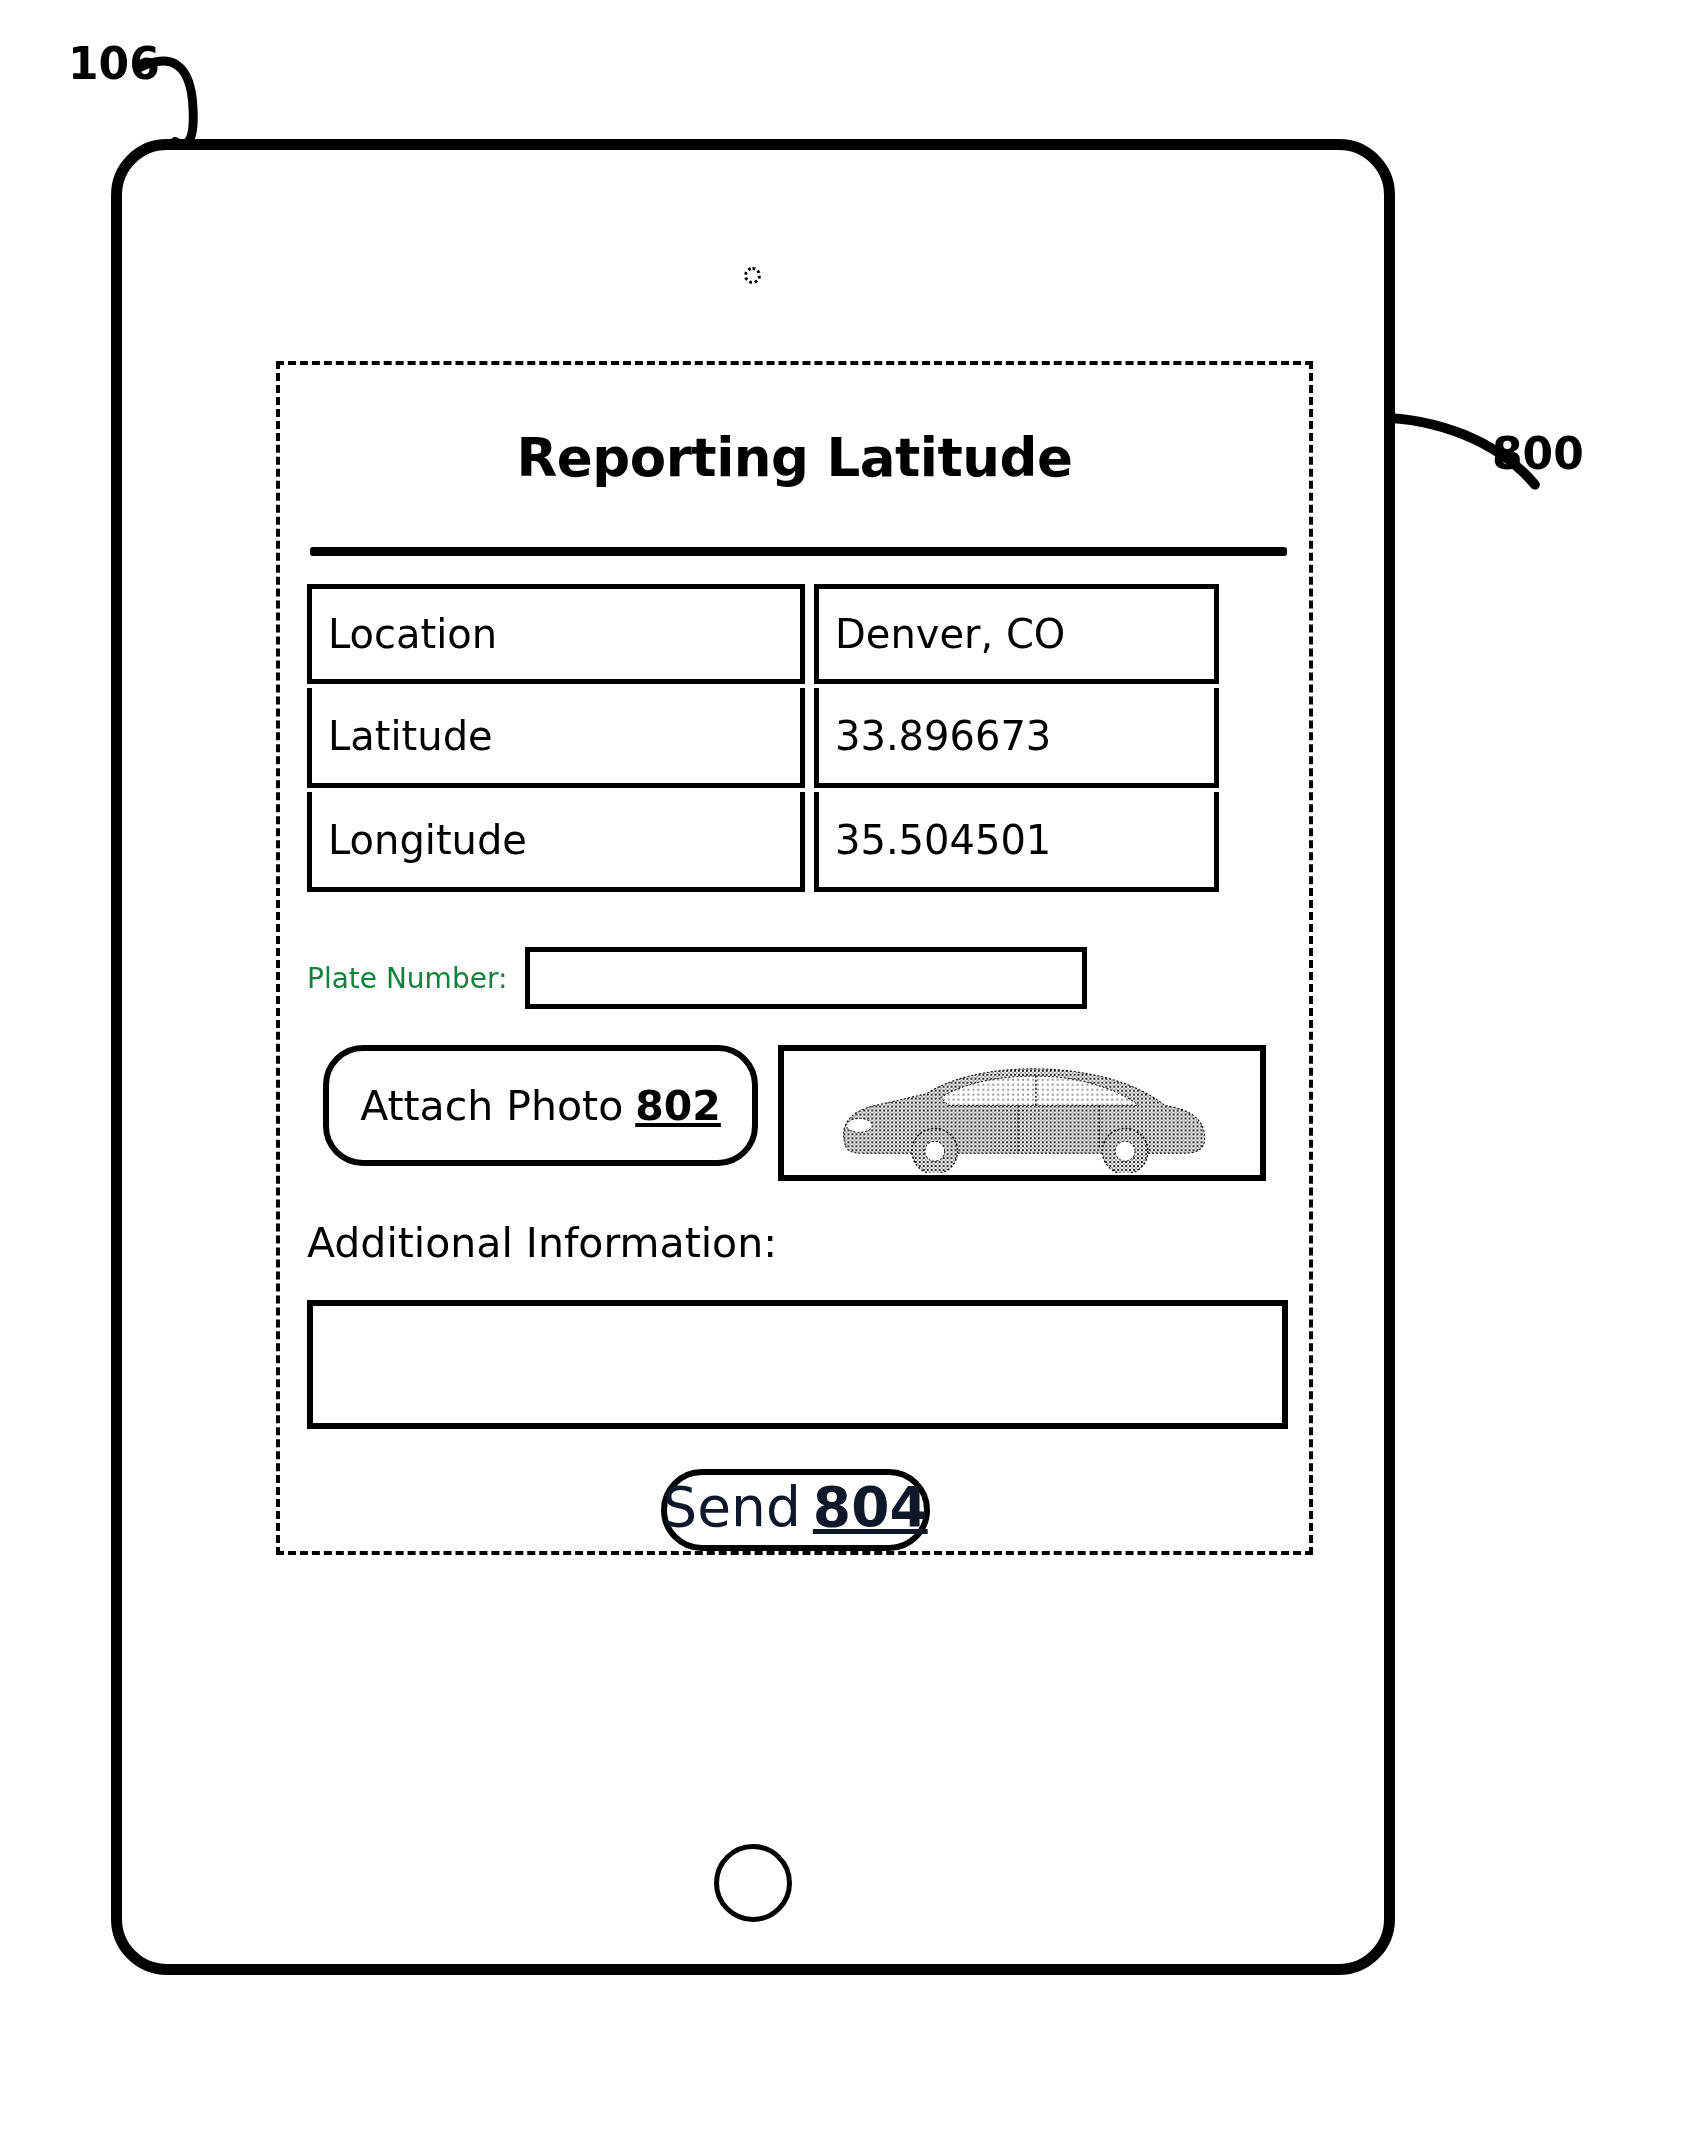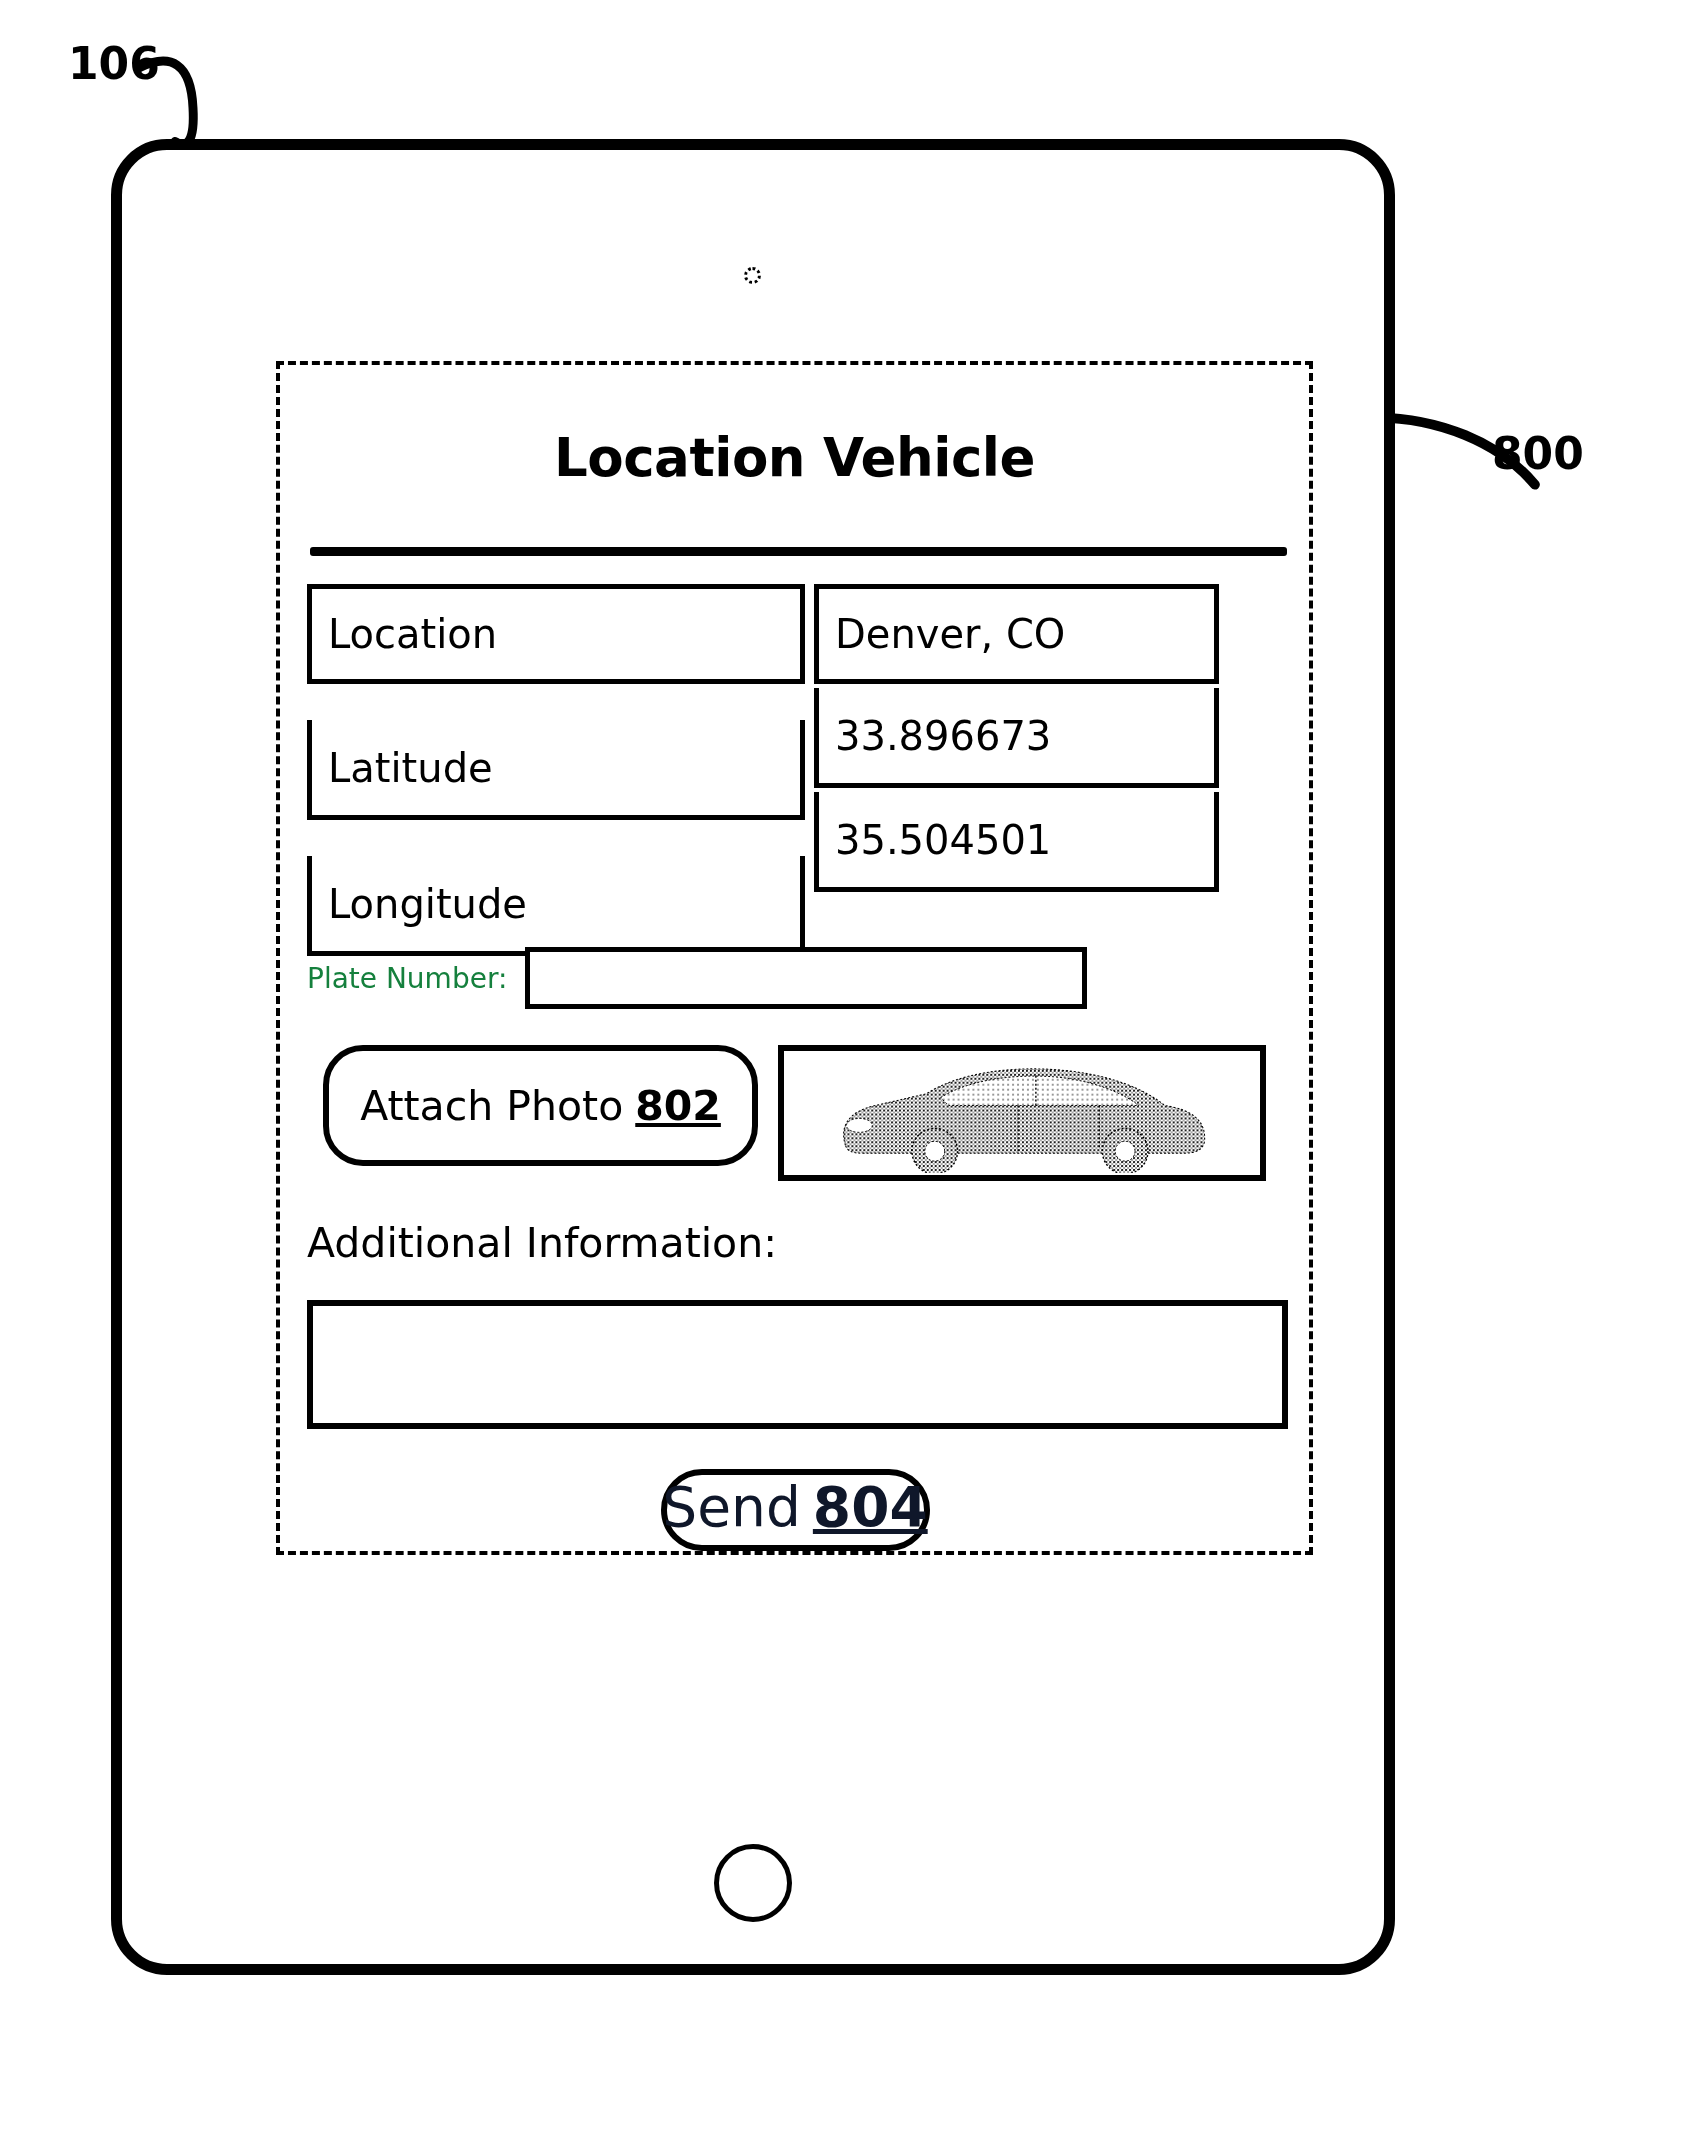--- a/index.html
+++ b/index.html
@@ -114,21 +114,21 @@
     top: 219px;
     width: 981px;
     display: flex;
     gap: 9px;
   }
   .table-col {
     display: flex;
     flex-direction: column;
     gap: 0;
   }
-  #table-col-labels { width: 498px; gap: 32px; }
+  #table-col-labels { width: 498px; }
   #table-col-values { width: 405px; border-radius: 6px; }
 
   .table-cell {
     height: 100px;
     border: 5px solid #000;
     box-sizing: border-box;
     display: flex;
     align-items: center;
     padding-left: 16px;
     font-size: 40px;
@@ -269,21 +269,21 @@
 <div class="ref-label" id="ref-106">106</div>
 
 <div class="ref-label" id="ref-800">800</div>
 
 <div id="tablet-device">
 
   <div id="front-camera"></div>
 
   <div id="app-screen">
 
-    <div id="app-title">Location Vehicle</div>
+    <div id="app-title">Reporting Latitude</div>
 
     <div id="title-rule"></div>
 
     <div id="info-table">
 
       <div class="table-col" id="table-col-labels">
         <div class="table-cell">
           <span>Location</span>
         </div>
         <div class="table-cell">

